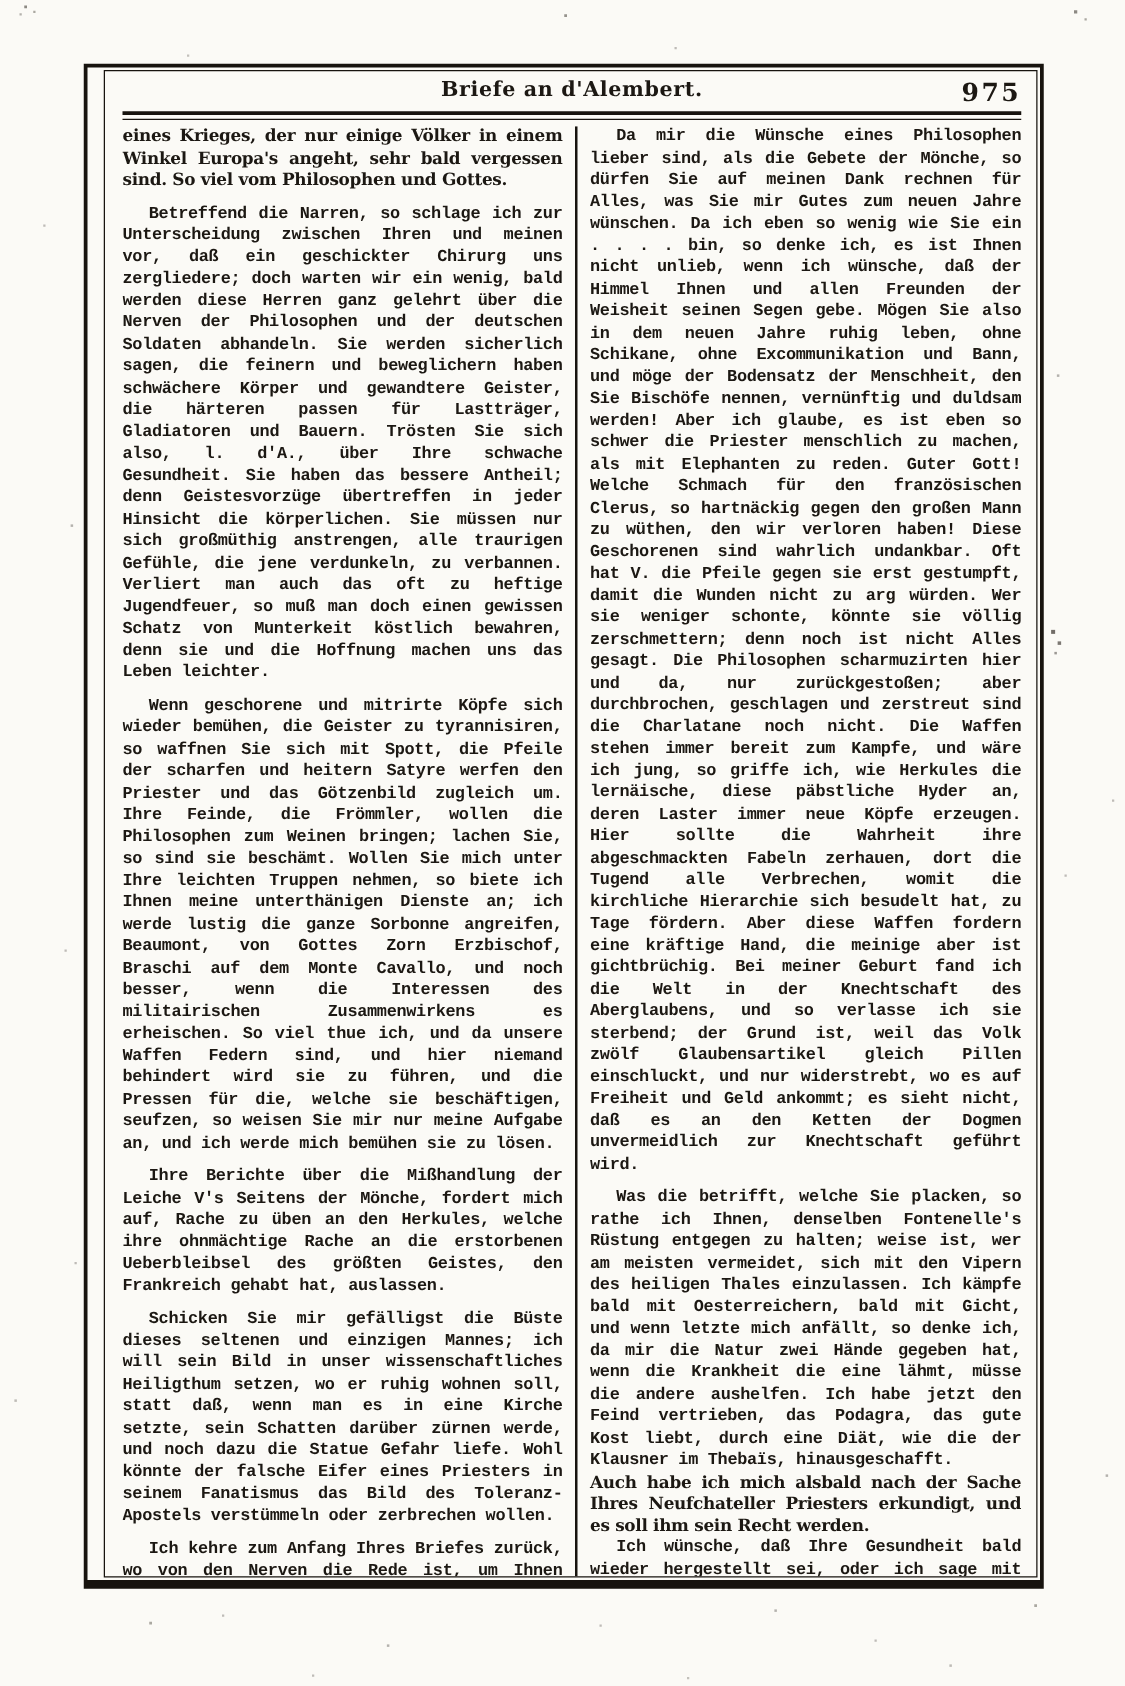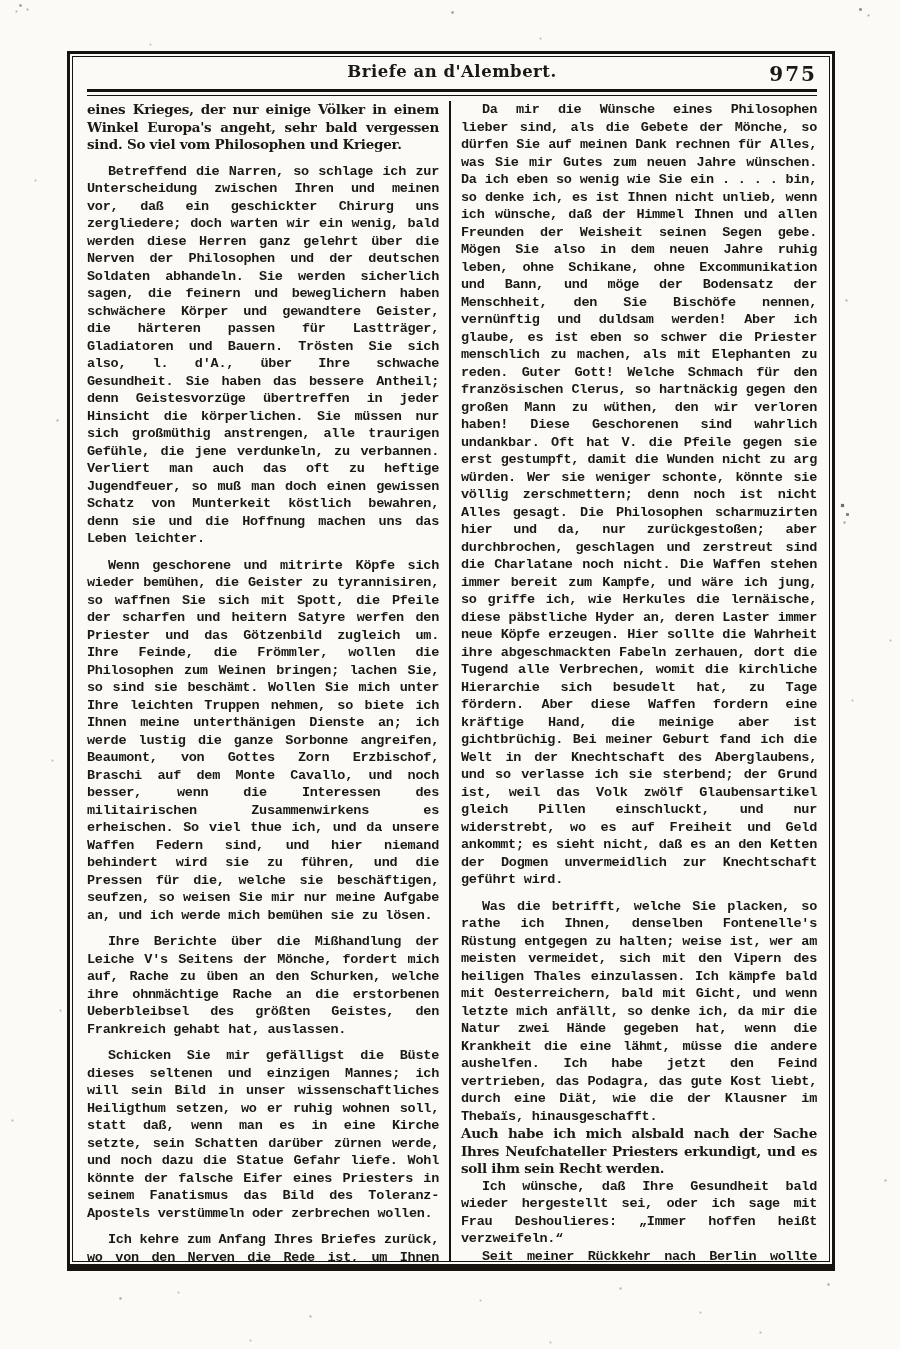--- a/index.html
+++ b/index.html
@@ -26,20 +26,21 @@
     border-bottom-width: 7px;
     background: #fbfaf6;
   }
   .frame-inner {
     position: absolute;
     inset: 2px;
     border: 1px solid #17130e;
     box-sizing: border-box;
     padding: 5px 12px 0 14px;
     overflow: hidden;
+    margin-left: 11px;
   }
   .header {
     position: relative;
     height: 27px;
   }
   .title {
     display: block;
     text-align: center;
     font-size: 16.5px;
     font-weight: bold;
@@ -164,24 +165,24 @@
     <div class="header">
       <span class="title">Briefe an d'Alembert.</span>
       <span class="pagenum">975</span>
     </div>
 
     <div class="header-rule"></div>
 
     <div class="columns">
 
       <div class="col col-left">
-          <p class="para">eines Krieges, der nur einige Völker in einem Winkel Europa's angeht, sehr bald vergessen sind. So viel vom Philosophen und Krieger.</p>
+          <p class="para">eines Krieges, der nur einige Völker in einem Winkel Europa's angeht, sehr bald vergessen sind. So viel vom Philosophen und Gottes.</p>
           <p class="para indent">Betreffend die Narren, so schlage ich zur Unterscheidung zwischen Ihren und meinen vor, daß ein geschickter Chirurg uns zergliedere; doch warten wir ein wenig, bald werden diese Herren ganz gelehrt über die Nerven der Philosophen und der deutschen Soldaten abhandeln. Sie werden sicherlich sagen, die feinern und beweglichern haben schwächere Körper und gewandtere Geister, die härteren passen für Lastträger, Gladiatoren und Bauern. Trösten Sie sich also, l. d'A., über Ihre schwache Gesundheit. Sie haben das bessere Antheil; denn Geistesvorzüge übertreffen in jeder Hinsicht die körperlichen. Sie müssen nur sich großmüthig anstrengen, alle traurigen Gefühle, die jene verdunkeln, zu verbannen. Verliert man auch das oft zu heftige Jugendfeuer, so muß man doch einen gewissen Schatz von Munterkeit köstlich bewahren, denn sie und die Hoffnung machen uns das Leben leichter.</p>
           <p class="para indent">Wenn geschorene und mitrirte Köpfe sich wieder bemühen, die Geister zu tyrannisiren, so waffnen Sie sich mit Spott, die Pfeile der scharfen und heitern Satyre werfen den Priester und das Götzenbild zugleich um. Ihre Feinde, die Frömmler, wollen die Philosophen zum Weinen bringen; lachen Sie, so sind sie beschämt. Wollen Sie mich unter Ihre leichten Truppen nehmen, so biete ich Ihnen meine unterthänigen Dienste an; ich werde lustig die ganze Sorbonne angreifen, Beaumont, von Gottes Zorn Erzbischof, Braschi auf dem Monte Cavallo, und noch besser, wenn die Interessen des militairischen Zusammenwirkens es erheischen. So viel thue ich, und da unsere Waffen Federn sind, und hier niemand behindert wird sie zu führen, und die Pressen für die, welche sie beschäftigen, seufzen, so weisen Sie mir nur meine Aufgabe an, und ich werde mich bemühen sie zu lösen.</p>
-          <p class="para indent">Ihre Berichte über die Mißhandlung der Leiche V's Seitens der Mönche, fordert mich auf, Rache zu üben an den Schurken, welche ihre ohnmächtige Rache an die erstorbenen Ueberbleibsel des größten Geistes, den Frankreich gehabt hat, auslassen.</p>
+          <p class="para indent">Ihre Berichte über die Mißhandlung der Leiche V's Seitens der Mönche, fordert mich auf, Rache zu üben an den Herkules, welche ihre ohnmächtige Rache an die erstorbenen Ueberbleibsel des größten Geistes, den Frankreich gehabt hat, auslassen.</p>
           <p class="para indent">Schicken Sie mir gefälligst die Büste dieses seltenen und einzigen Mannes; ich will sein Bild in unser wissenschaftliches Heiligthum setzen, wo er ruhig wohnen soll, statt daß, wenn man es in eine Kirche setzte, sein Schatten darüber zürnen werde, und noch dazu die Statue Gefahr liefe. Wohl könnte der falsche Eifer eines Priesters in seinem Fanatismus das Bild des Toleranz-Apostels verstümmeln oder zerbrechen wollen.</p>
           <p class="para indent">Ich kehre zum Anfang Ihres Briefes zurück, wo von den Nerven die Rede ist, um Ihnen anzuzeigen, daß ich vier Wochen hintereinander das Podagra hatte, viel gelitten und endlich durch Diät die Mattigkeit und Krankheit verscheucht habe. Meine Finger sind nicht steif, und gegen Priester kann ich noch mit meiner Tinte Ströme von ketzerischer Galle auslassen.</p>
         </div>
 
       <div class="divider"></div>
 
       <div class="col col-right">
         <div>
             <p class="para indent">Da mir die Wünsche eines Philosophen lieber sind, als die Gebete der Mönche, so dürfen Sie auf meinen Dank rechnen für Alles, was Sie mir Gutes zum neuen Jahre wünschen. Da ich eben so wenig wie Sie ein . . . . bin, so denke ich, es ist Ihnen nicht unlieb, wenn ich wünsche, daß der Himmel Ihnen und allen Freunden der Weisheit seinen Segen gebe. Mögen Sie also in dem neuen Jahre ruhig leben, ohne Schikane, ohne Excommunikation und Bann, und möge der Bodensatz der Menschheit, den Sie Bischöfe nennen, vernünftig und duldsam werden! Aber ich glaube, es ist eben so schwer die Priester menschlich zu machen, als mit Elephanten zu reden. Guter Gott! Welche Schmach für den französischen Clerus, so hartnäckig gegen den großen Mann zu wüthen, den wir verloren haben! Diese Geschorenen sind wahrlich undankbar. Oft hat V. die Pfeile gegen sie erst gestumpft, damit die Wunden nicht zu arg würden. Wer sie weniger schonte, könnte sie völlig zerschmettern; denn noch ist nicht Alles gesagt. Die Philosophen scharmuzirten hier und da, nur zurückgestoßen; aber durchbrochen, geschlagen und zerstreut sind die Charlatane noch nicht. Die Waffen stehen immer bereit zum Kampfe, und wäre ich jung, so griffe ich, wie Herkules die lernäische, diese päbstliche Hyder an, deren Laster immer neue Köpfe erzeugen. Hier sollte die Wahrheit ihre abgeschmackten Fabeln zerhauen, dort die Tugend alle Verbrechen, womit die kirchliche Hierarchie sich besudelt hat, zu Tage fördern. Aber diese Waffen fordern eine kräftige Hand, die meinige aber ist gichtbrüchig. Bei meiner Geburt fand ich die Welt in der Knechtschaft des Aberglaubens, und so verlasse ich sie sterbend; der Grund ist, weil das Volk zwölf Glaubensartikel gleich Pillen einschluckt, und nur widerstrebt, wo es auf Freiheit und Geld ankommt; es sieht nicht, daß es an den Ketten der Dogmen unvermeidlich zur Knechtschaft geführt wird.</p>
             <p class="para indent">Was die betrifft, welche Sie placken, so rathe ich Ihnen, denselben Fontenelle's Rüstung entgegen zu halten; weise ist, wer am meisten vermeidet, sich mit den Vipern des heiligen Thales einzulassen. Ich kämpfe bald mit Oesterreichern, bald mit Gicht, und wenn letzte mich anfällt, so denke ich, da mir die Natur zwei Hände gegeben hat, wenn die Krankheit die eine lähmt, müsse die andere aushelfen. Ich habe jetzt den Feind vertrieben, das Podagra, das gute Kost liebt, durch eine Diät, wie die der Klausner im Thebaïs, hinausgeschafft.</p>

